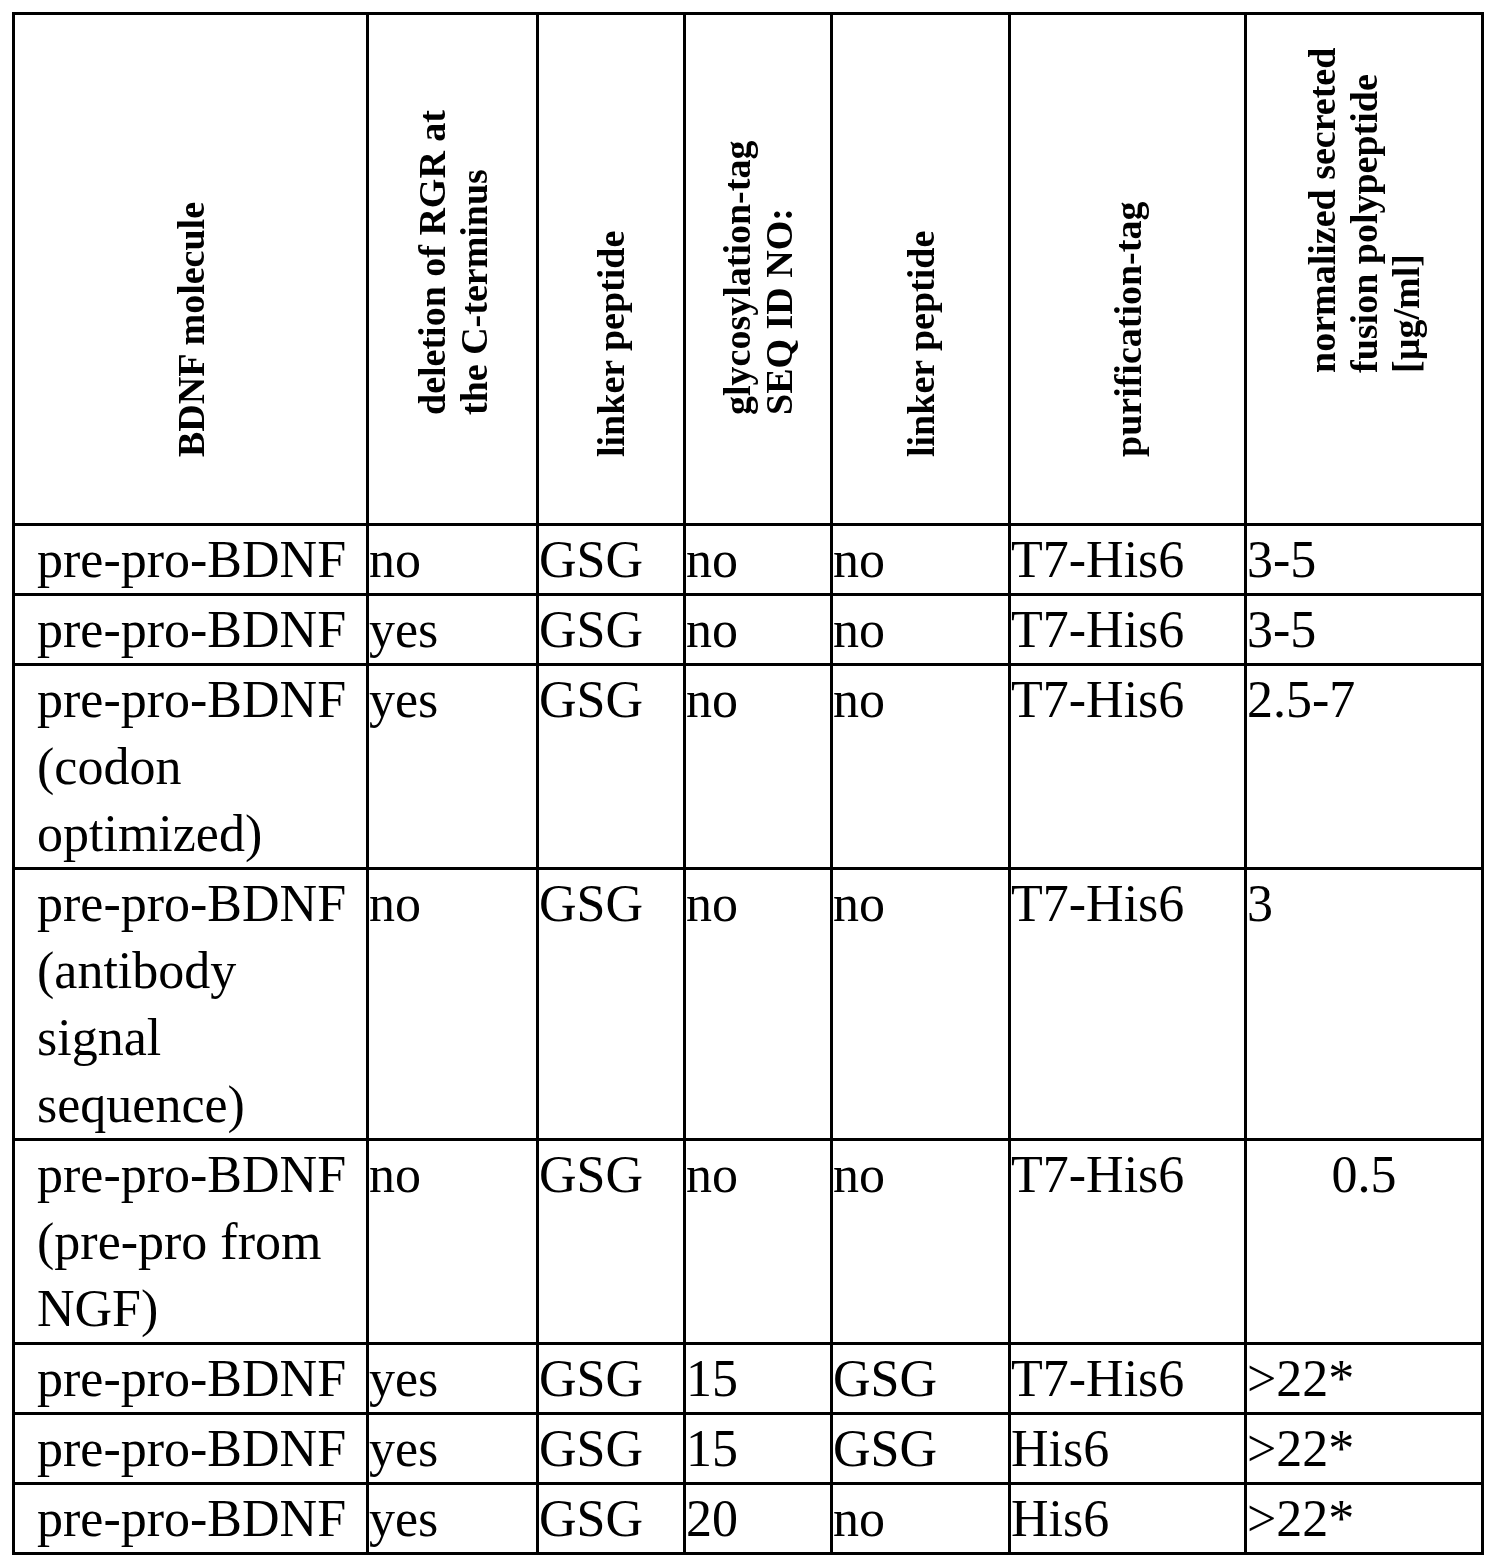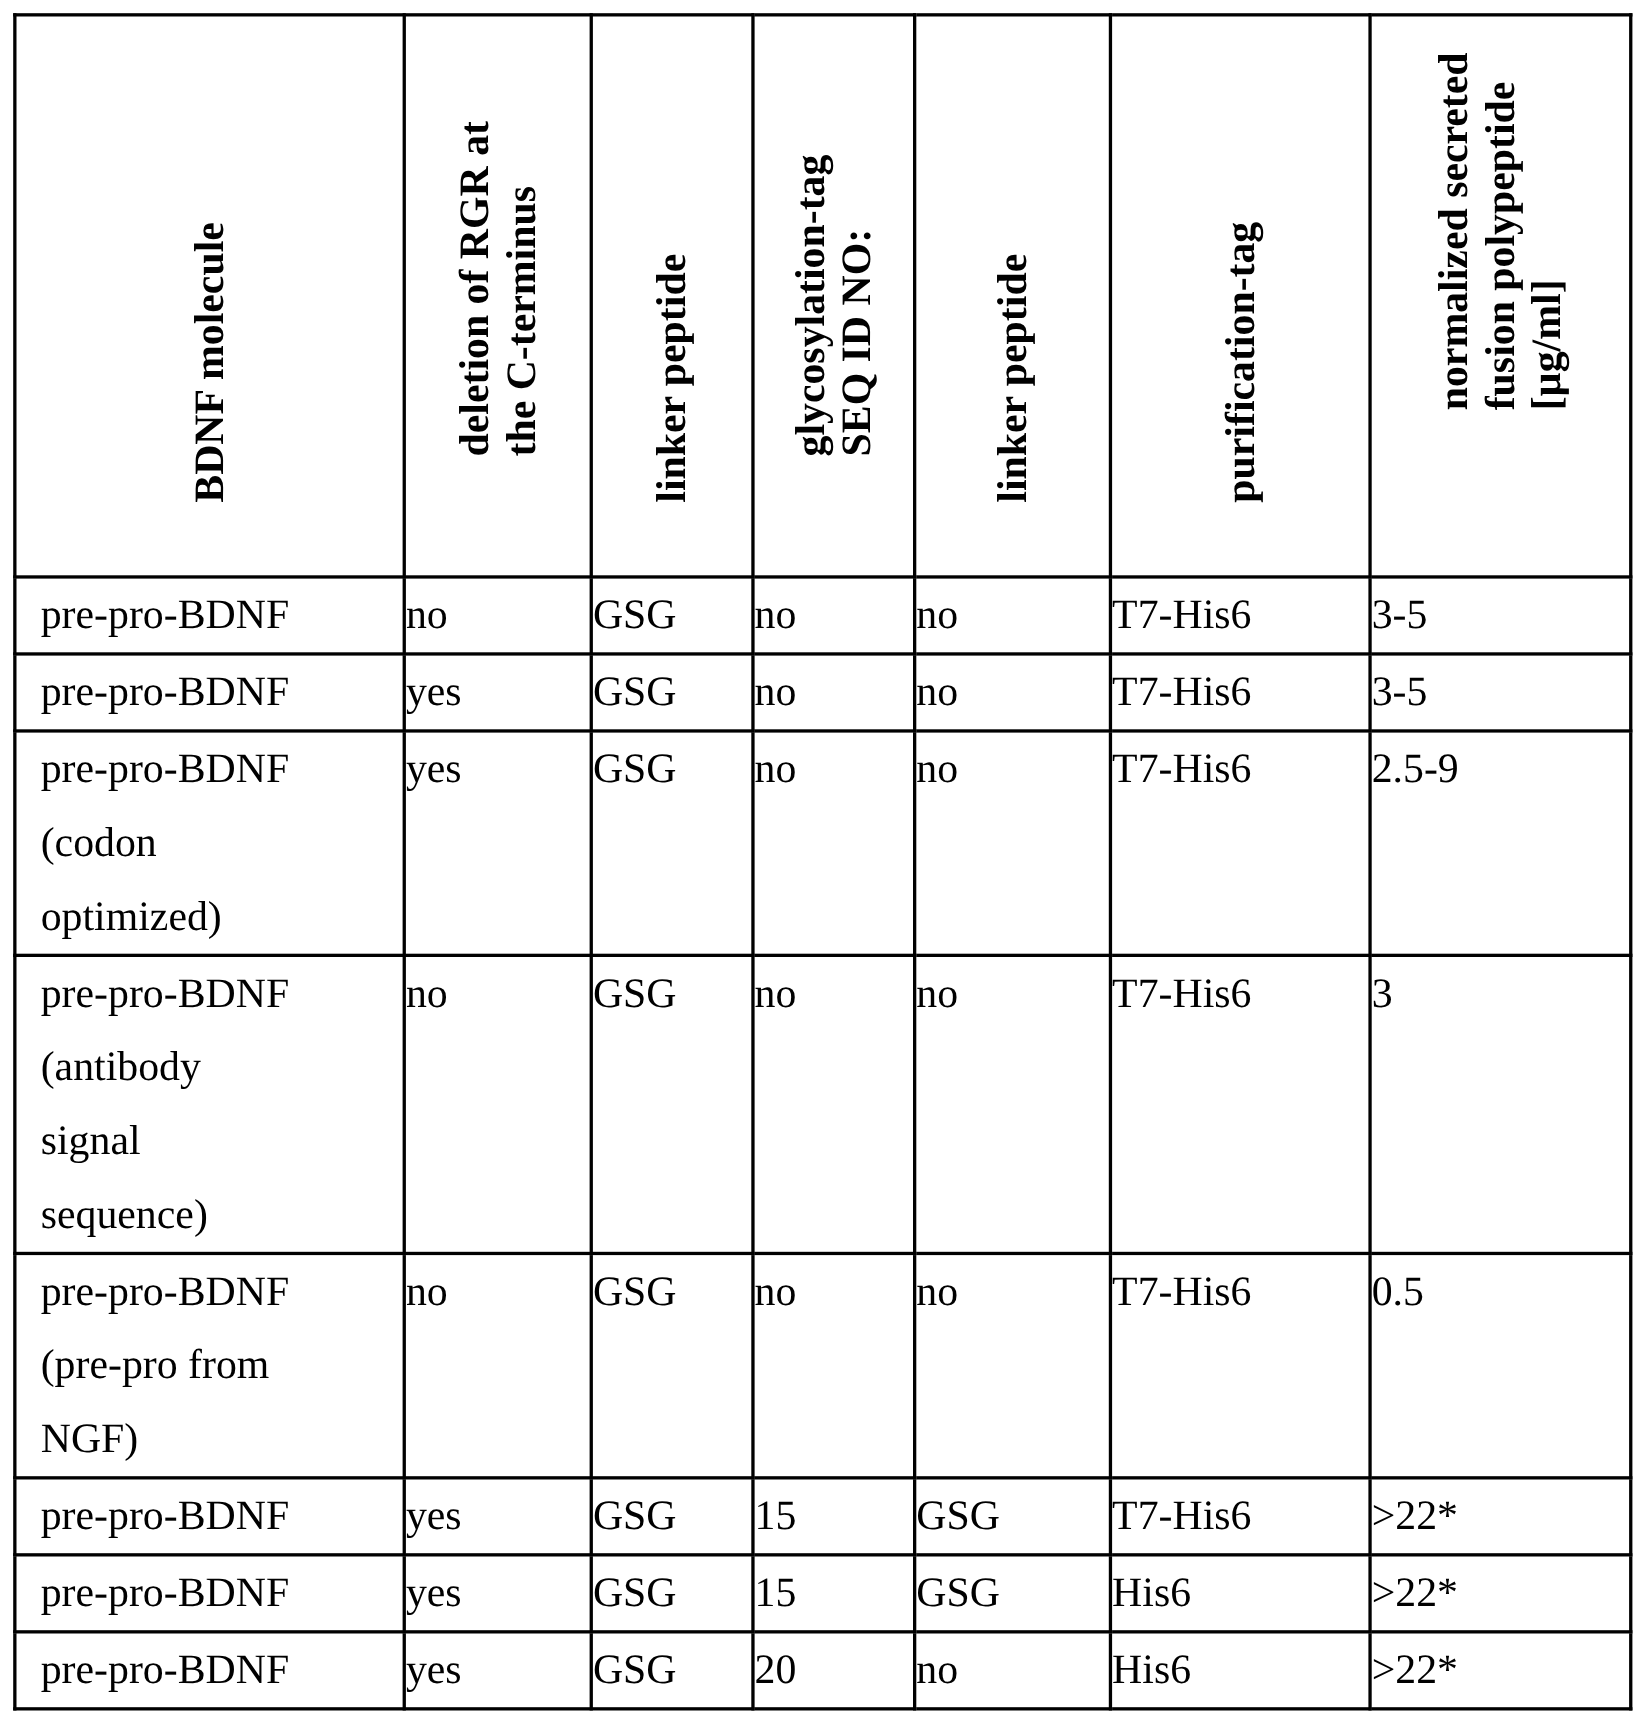--- a/index.html
+++ b/index.html
@@ -26,21 +26,21 @@
   th.hcell .rot {
     position: absolute;
     left: 50%;
     bottom: 24px;
     transform-origin: 0 0;
     transform: rotate(-90deg) translateY(-50%);
     white-space: pre;
     display: block;
   }
   td.cell {
-    font-size: 38px;
+    font-size: 52px;
     line-height: 67px;
     padding-left: 22px;
     padding-top: 0;
     font-family: Liberation Serif, serif;
   }
   td.cell.first { padding-left: 22px; }
   tr.r1 td { height: 64px; }
   tr.r2 td { height: 62px; }
   tr.r3 td { height: 196px; }
   tr.r4 td { height: 262px; }
@@ -115,21 +115,21 @@
       </tr>
       <tr class="r3">
         <td class="cell first" style="white-space: pre-line;">pre-pro-BDNF
 (codon
 optimized)</td>
         <td class="cell" style="white-space: pre-line;">yes</td>
         <td class="cell" style="white-space: pre-line;">GSG</td>
         <td class="cell" style="white-space: pre-line;">no</td>
         <td class="cell" style="white-space: pre-line;">no</td>
         <td class="cell" style="white-space: pre-line;">T7-His6</td>
-        <td class="cell" style="white-space: pre-line;">2.5-9</td>
+        <td class="cell" style="white-space: pre-line;">2.5-7</td>
       </tr>
       <tr class="r4">
         <td class="cell first" style="white-space: pre-line;">pre-pro-BDNF
 (antibody
 signal
 sequence)</td>
         <td class="cell" style="white-space: pre-line;">no</td>
         <td class="cell" style="white-space: pre-line;">GSG</td>
         <td class="cell" style="white-space: pre-line;">no</td>
         <td class="cell" style="white-space: pre-line;">no</td>
@@ -138,21 +138,21 @@
       </tr>
       <tr class="r5">
         <td class="cell first" style="white-space: pre-line;">pre-pro-BDNF
 (pre-pro from
 NGF)</td>
         <td class="cell" style="white-space: pre-line;">no</td>
         <td class="cell" style="white-space: pre-line;">GSG</td>
         <td class="cell" style="white-space: pre-line;">no</td>
         <td class="cell" style="white-space: pre-line;">no</td>
         <td class="cell" style="white-space: pre-line;">T7-His6</td>
-        <td class="cell" style="white-space: pre-line;">0.5</td>
+        <td class="cell" style="white-space: pre-line; text-align: center;">0.5</td>
       </tr>
       <tr class="r6">
         <td class="cell first" style="white-space: pre-line;">pre-pro-BDNF</td>
         <td class="cell" style="white-space: pre-line;">yes</td>
         <td class="cell" style="white-space: pre-line;">GSG</td>
         <td class="cell" style="white-space: pre-line;">15</td>
         <td class="cell" style="white-space: pre-line;">GSG</td>
         <td class="cell" style="white-space: pre-line;">T7-His6</td>
         <td class="cell" style="white-space: pre-line;">&gt;22*</td>
       </tr>

